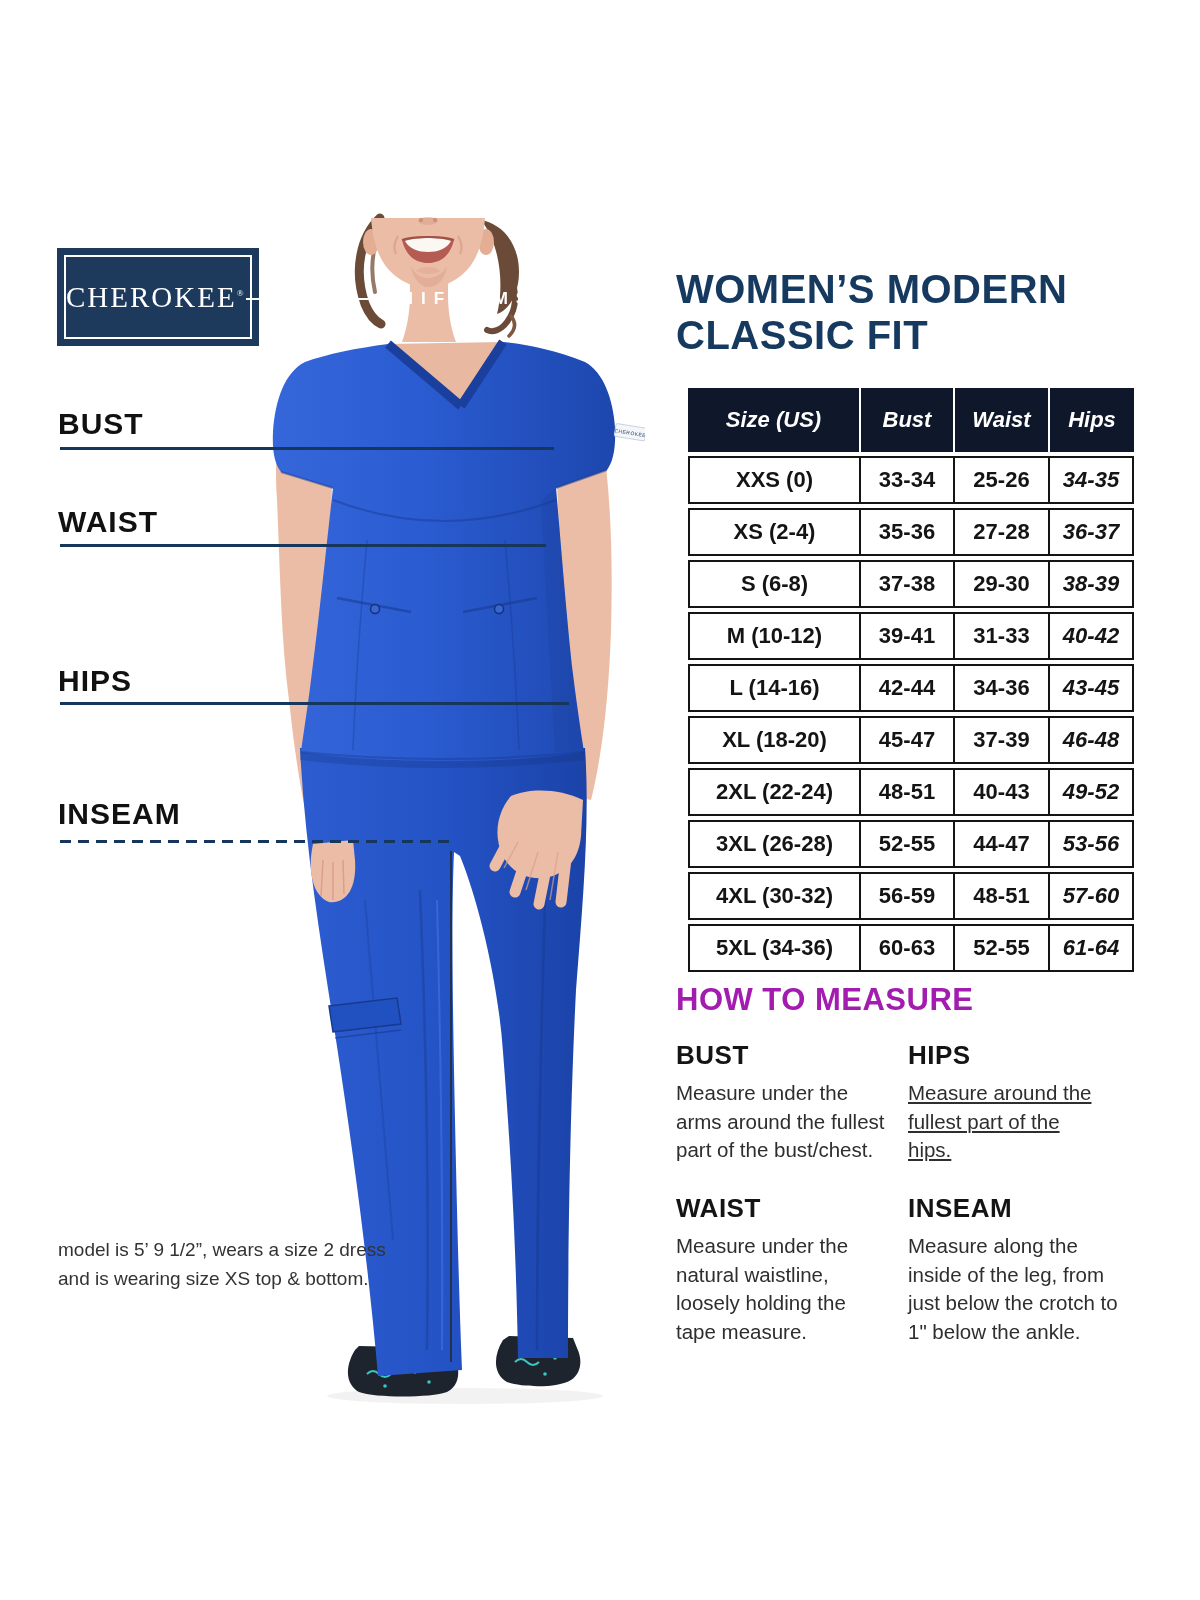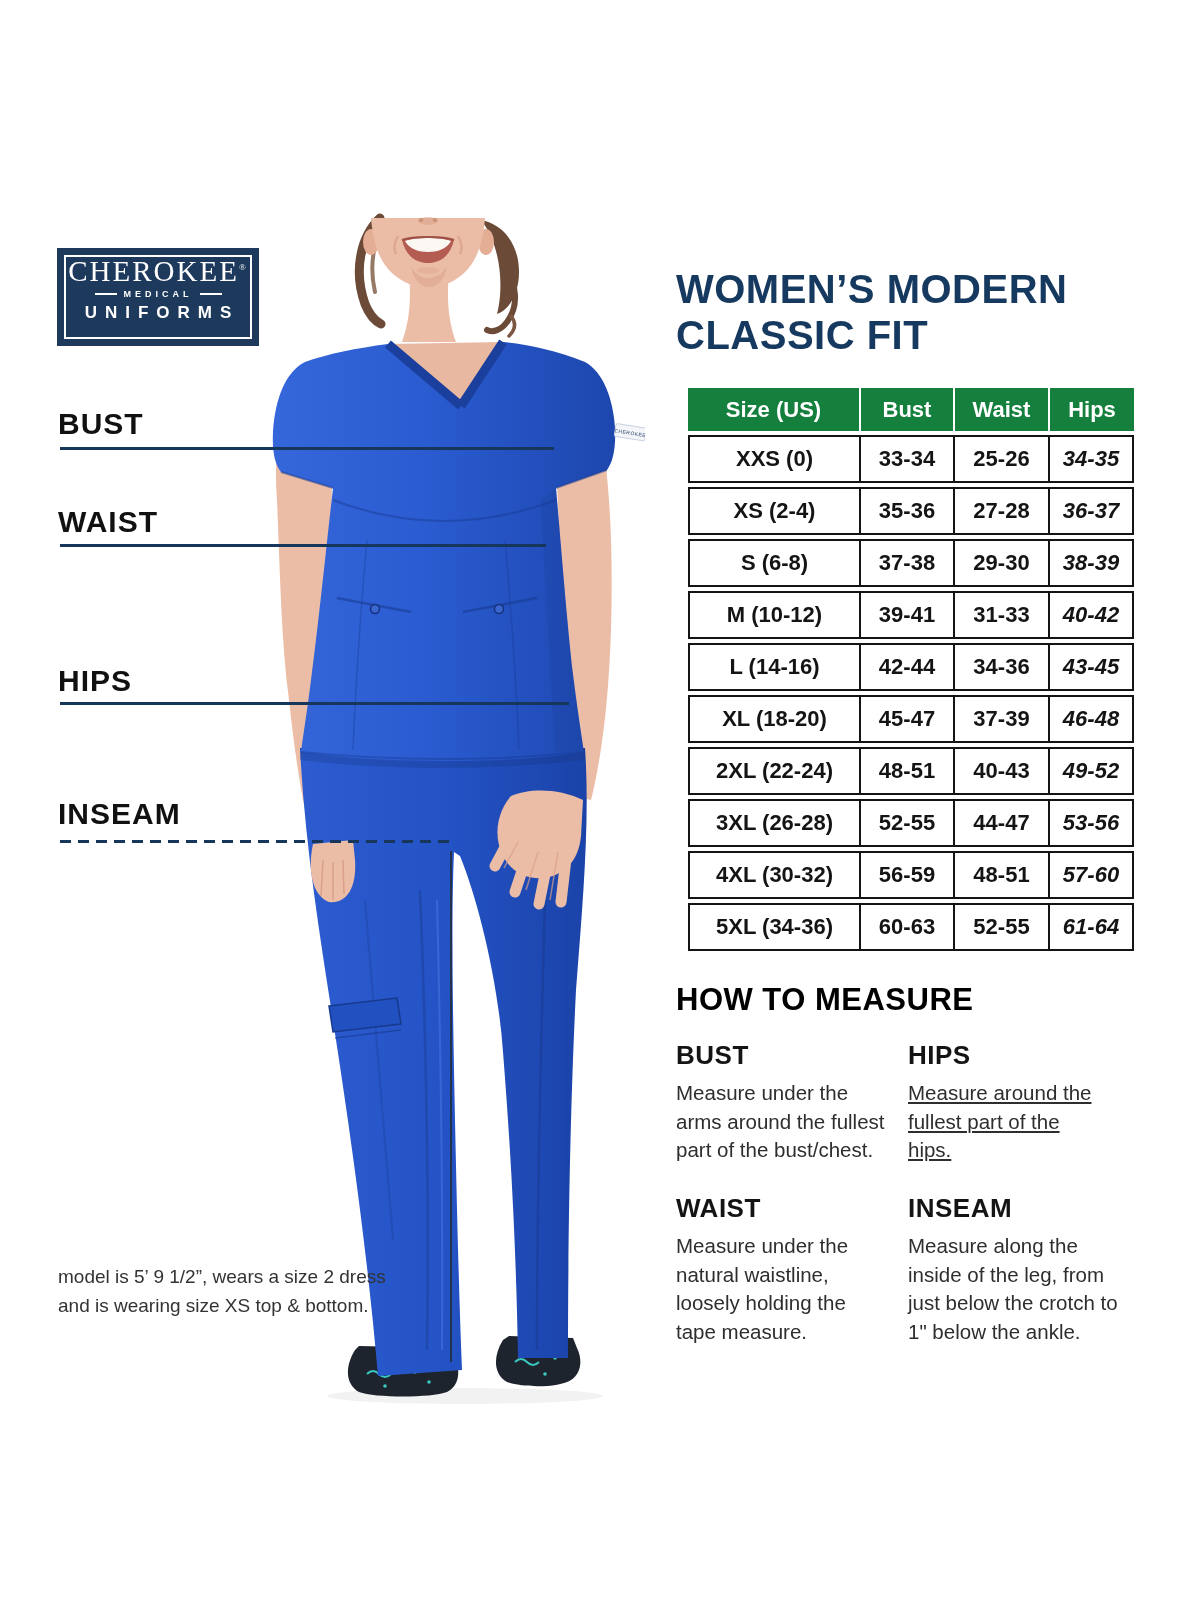--- a/index.html
+++ b/index.html
@@ -3,59 +3,59 @@
 <meta charset="utf-8">
 <style>
   html,body { margin:0; padding:0; background:#fff; }
   .page {
     position:relative; width:1200px; height:1600px; background:#ffffff;
     font-family:"Liberation Sans", sans-serif; overflow:hidden;
   }
 
   
   .logo-box { position:absolute; left:57px; top:248px; width:202px; height:98px; background:#1d3a5c; }
-  .logo-inner { position:absolute; inset:7px; border:2px solid #ffffff; display:flex; flex-direction:column; align-items:center; justify-content:flex-start; color:#fff; }
+  .logo-inner { position:absolute; inset:7px; border:2px solid #ffffff; display:flex; flex-direction:row; align-items:center; justify-content:flex-start; color:#fff; }
   .logo-name { font-family:"Liberation Serif", serif; font-size:29px; letter-spacing:2px; line-height:1; }
   .logo-name sup { font-size:9px; }
   .logo-medical { display:flex; align-items:center; gap:7px; margin-top:3px; }
   .logo-medical .dash { width:22px; height:2px; background:#fff; }
   .logo-medical .word { font-size:9px; letter-spacing:4px; font-weight:700; }
   .logo-uniforms { font-size:17px; letter-spacing:8px; margin-top:4px; padding-left:8px; font-weight:700; }
 
   
   .main-title { position:absolute; left:676px; top:266px; color:#16395f; font-weight:700; font-size:40px; line-height:46px; letter-spacing:.5px; }
 
   
   .mlabel { position:absolute; left:58px; font-weight:700; font-size:30px; color:#111; letter-spacing:1px; }
   .mline { position:absolute; height:3px; background:#17365c; }
   .mline-dashed { position:absolute; height:3px;
     background:repeating-linear-gradient(90deg,#17365c 0 11px,transparent 11px 18px); }
   .vline { position:absolute; width:2px; background:#22324a; }
 
   
   .size-table { position:absolute; left:688px; top:388px; width:446px; }
-  .t-head { display:grid; grid-template-columns:173px 94px 95px 84px; background:#15803d; height:43px; }
+  .t-head { display:grid; grid-template-columns:173px 94px 95px 84px; background:#0f172a; height:64px;font-style:italic; }
   .t-head .hcell { color:#fff; font-weight:700; font-size:22px; display:flex; align-items:center; justify-content:center; border-right:2px solid #fff; }
   .t-head .hcell:last-child { border-right:none; }
   .t-row { display:grid; grid-template-columns:171px 94px 95px 82px; height:44px; border:2px solid #141414; margin-top:4px; background:#fff; }
   .t-row .cell { display:flex; align-items:center; justify-content:center; font-weight:700; font-size:22px; color:#141414; border-right:2px solid #141414; }
   .t-row .cell:last-child { border-right:none;font-style:italic; }
 
   
-  .htm-title { position:absolute; left:676px; top:982px; color:#000000; font-weight:700; font-size:31px; letter-spacing:.5px; }
+  .htm-title { position:absolute; left:676px; top:982px; color:#a21caf; font-weight:700; font-size:31px; letter-spacing:.5px; }
   .measure-grid { position:absolute; left:676px; top:1040px; width:475px; display:grid; grid-template-columns:232px 243px; row-gap:28px; }
   .m-item h3 { margin:0 0 8px 0; font-size:26px; font-weight:700; color:#141414; letter-spacing:.5px; }
   .m-item p { margin:0; font-size:20.5px; color:#2e2e2e; line-height:1.4; }
   .m-item.w-bust p   { max-width:216px; }
   .m-item.w-hips p   { max-width:192px;text-decoration:underline; }
   .m-item.w-waist p  { max-width:192px; }
   .m-item.w-inseam p { max-width:220px; }
 
   
-  .footnote { position:absolute; left:58px; top:1236px; font-size:19px; color:#333; line-height:1.5;margin-top:27px; }
+  .footnote { position:absolute; left:58px; top:1236px; font-size:19px; color:#333; line-height:1.5; }
 
   
   .figure { position:absolute; left:215px; top:200px; width:430px; height:1210px; }
 </style>
 </head>
 <body>
 
 <div class="page">
 
   <svg class="figure" viewBox="0 0 430 1210" xmlns="http://www.w3.org/2000/svg">

